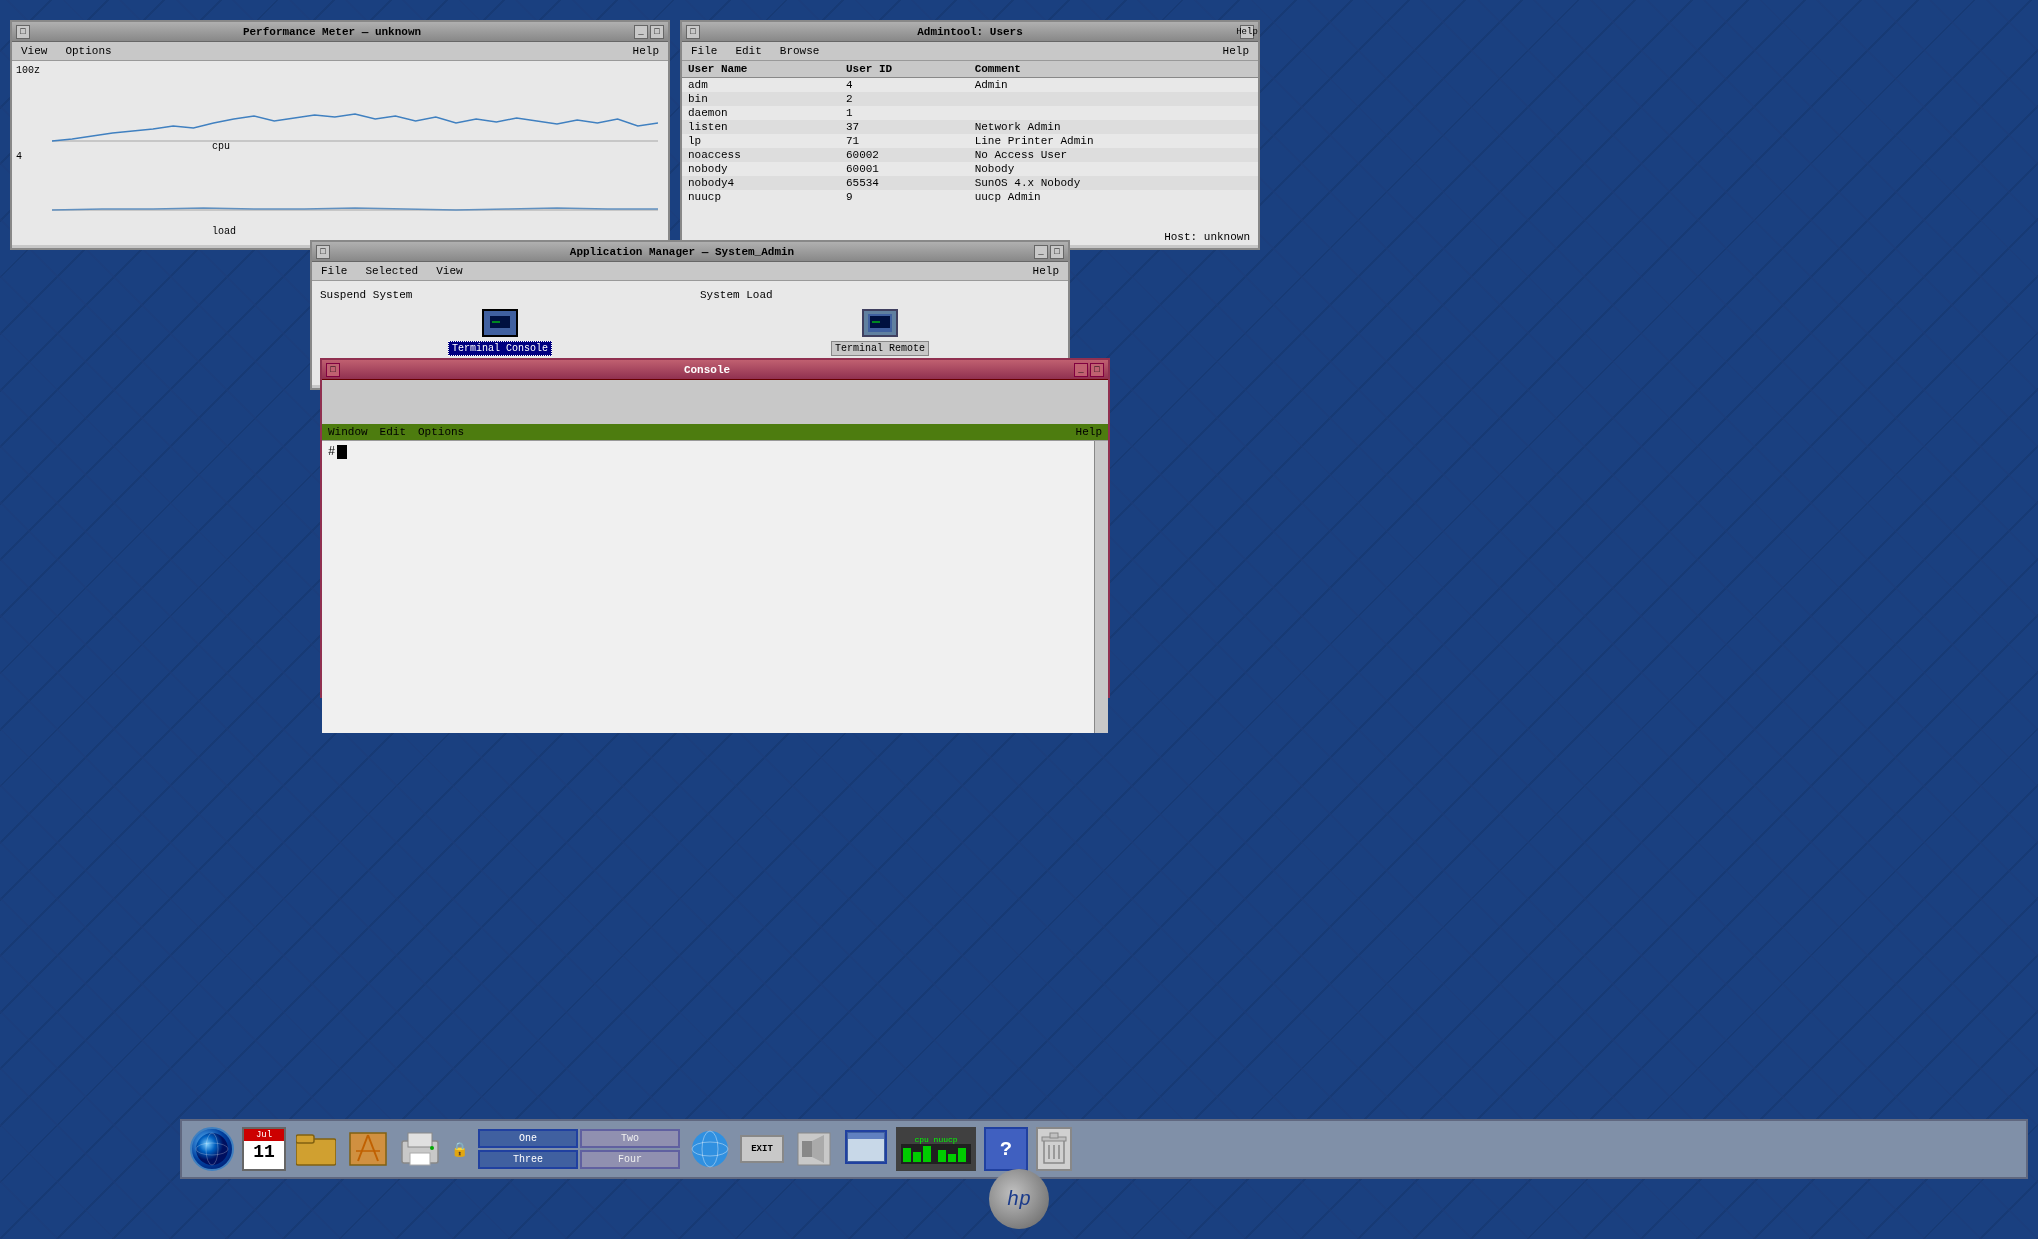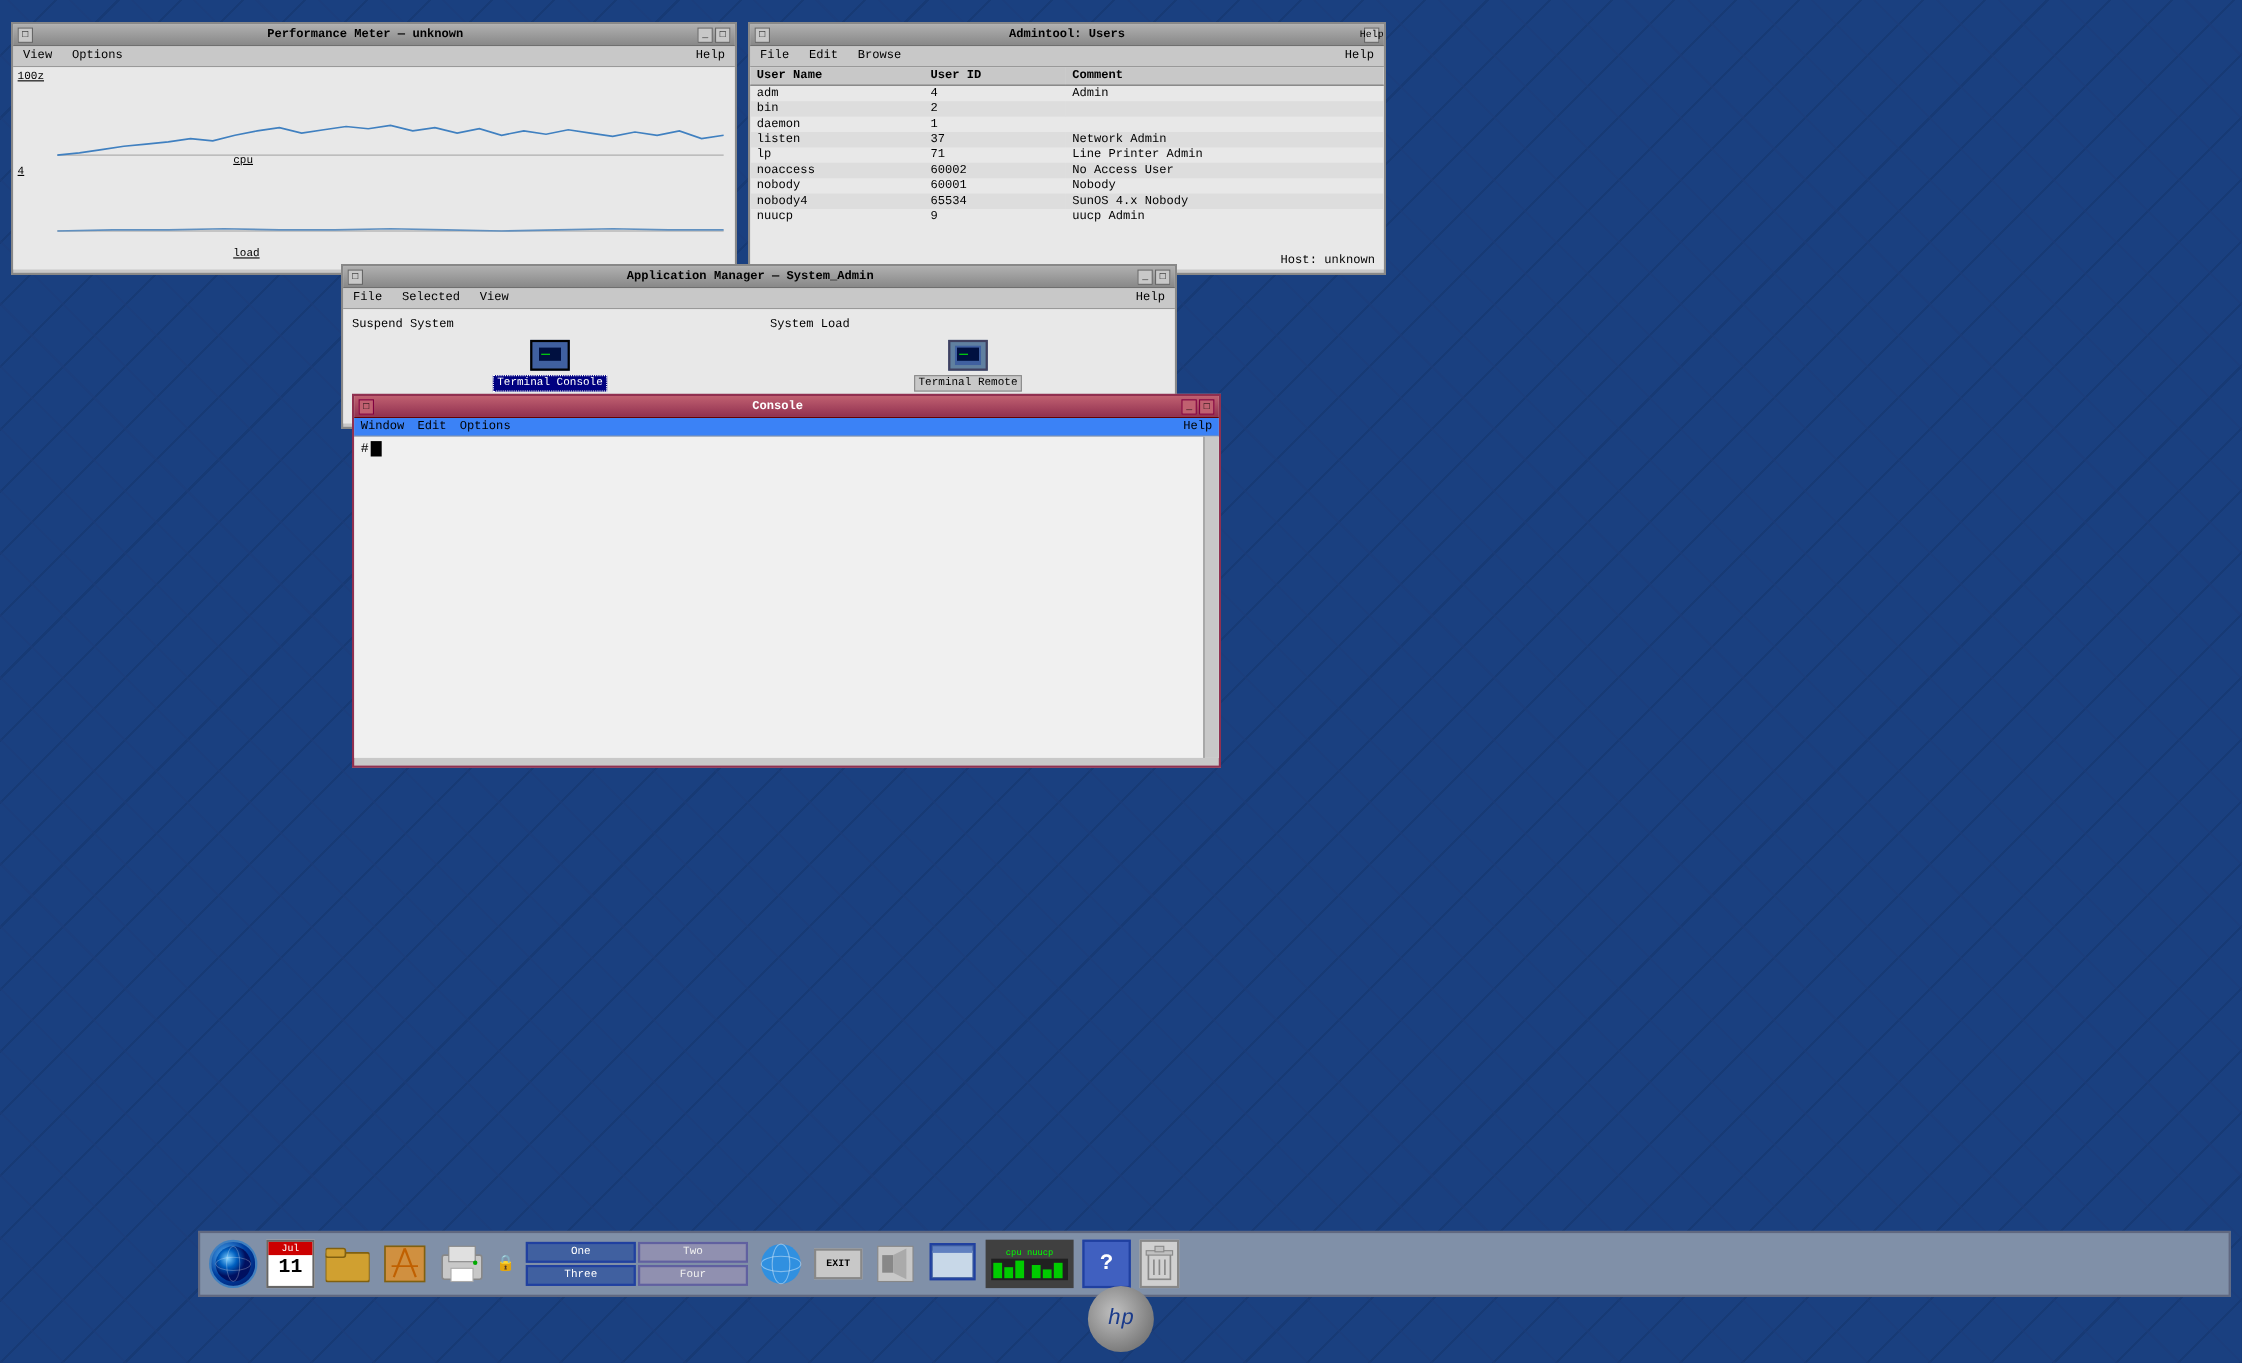--- a/index.html
+++ b/index.html
@@ -95,21 +95,20 @@
       background: #e8e8e8;
       height: calc(100% - 42px);
       position: relative;
       padding: 4px;
       overflow: hidden;
     }
 
     .perf-label {
       font-size: 10px;
       color: #000;
-      text-decoration: underline;
     }
 
     .cpu-graph {
       position: absolute;
       top: 10px;
       left: 40px;
       right: 10px;
       height: 80px;
     }
 
@@ -264,27 +263,28 @@
       border: 1px solid #800040;
       font-size: 9px;
       cursor: pointer;
       display: flex;
       align-items: center;
       justify-content: center;
       color: #000;
     }
 
     .console-menubar {
-      background: #3b82f6;
+      background: #4d7c0f;
       display: flex;
       gap: 12px;
       padding: 2px 6px;
       border-bottom: 1px solid #999;
       font-size: 11px;
       justify-content: space-between;
+      margin-top: 44px;
     }
 
     .console-menubar-left {
       display: flex;
       gap: 12px;
     }
 
     .console-content {
       background: #f0f0f0;
       height: calc(100% - 44px);

